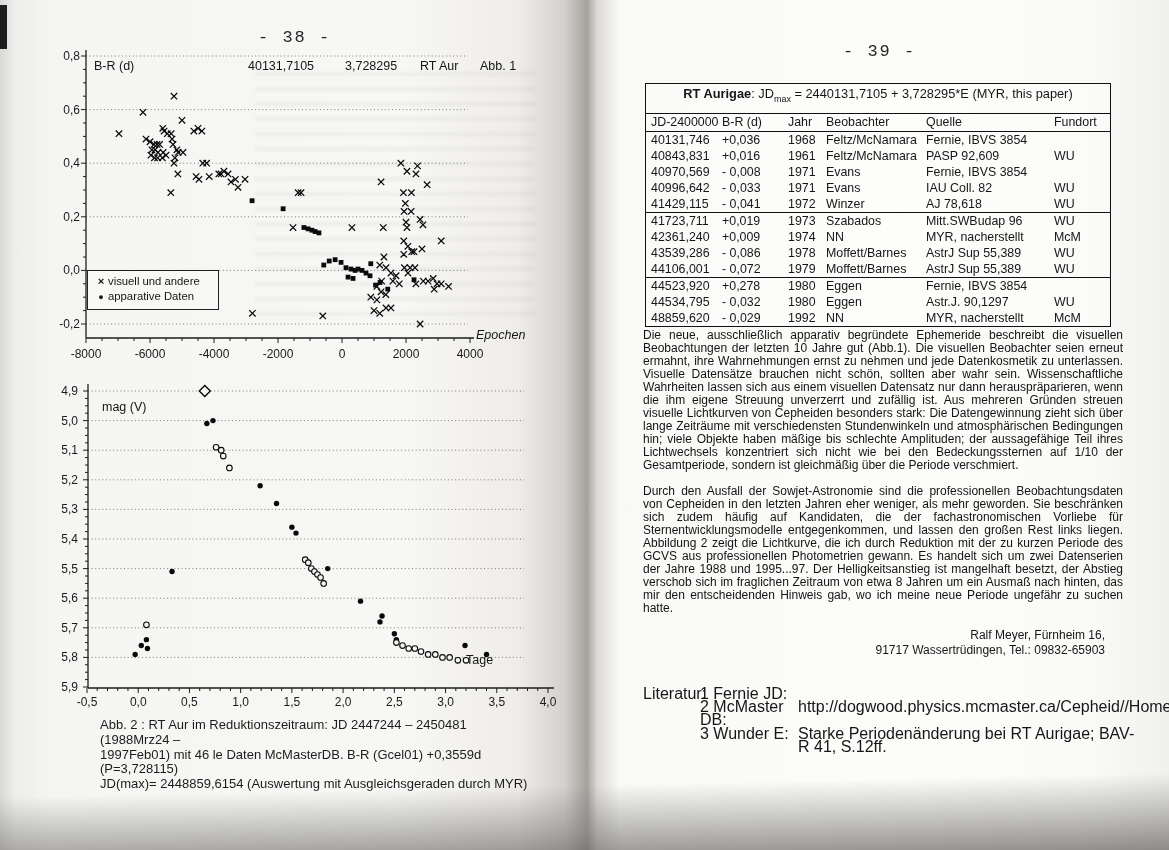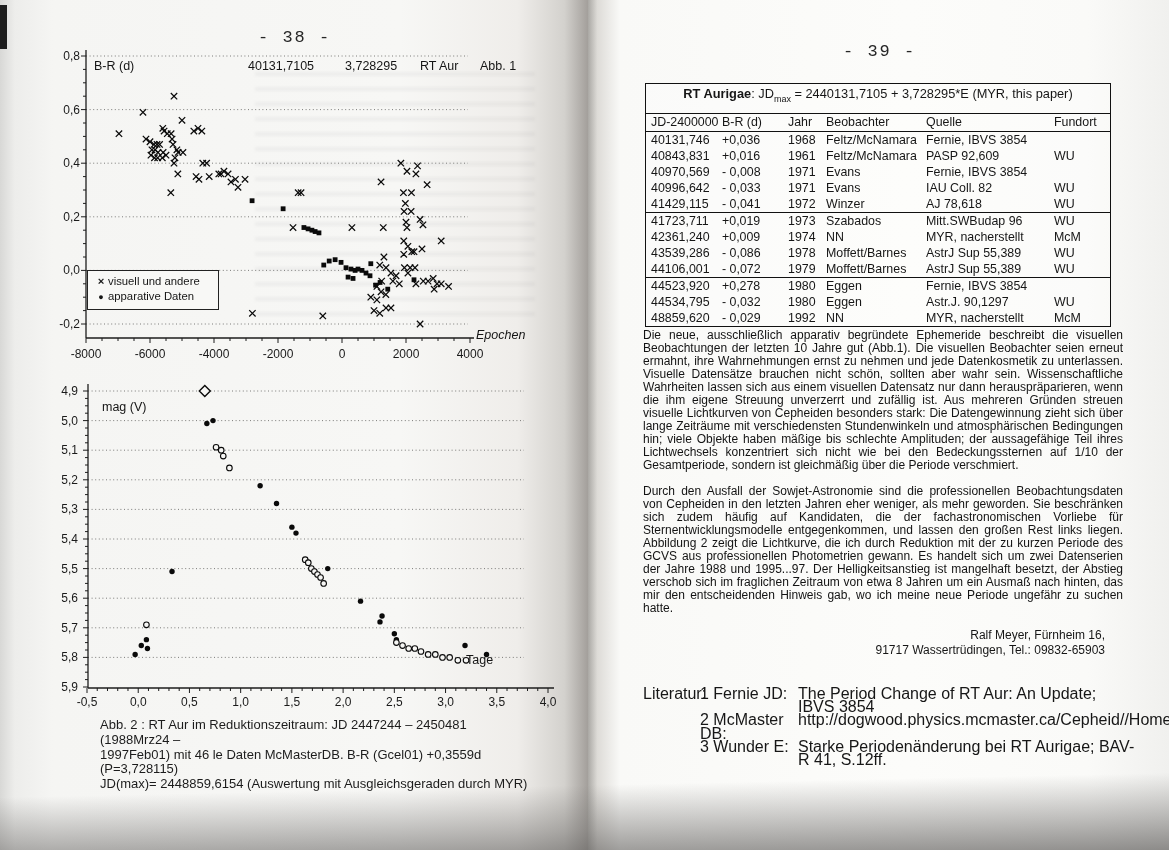--- a/index.html
+++ b/index.html
@@ -588,21 +588,20 @@
       <p>Die neue, ausschließlich apparativ begründete Ephemeride beschreibt die visuellen Beobachtungen der letzten 10 Jahre gut (Abb.1). Die visuellen Beobachter seien erneut ermahnt, ihre Wahrnehmungen ernst zu nehmen und jede Datenkosmetik zu unterlassen. Visuelle Datensätze brauchen nicht schön, sollten aber wahr sein. Wissenschaftliche Wahrheiten lassen sich aus einem visuellen Datensatz nur dann herauspräparieren, wenn die ihm eigene Streuung unverzerrt und zufällig ist. Aus mehreren Gründen streuen visuelle Lichtkurven von Cepheiden besonders stark: Die Datengewinnung zieht sich über lange Zeiträume mit verschiedensten Stundenwinkeln und atmosphärischen Bedingungen hin; viele Objekte haben mäßige bis schlechte Amplituden; der aussagefähige Teil ihres Lichtwechsels konzentriert sich nicht wie bei den Bedeckungssternen auf 1/10 der Gesamtperiode, sondern ist gleichmäßig über die Periode verschmiert.</p>
       <p>Durch den Ausfall der Sowjet-Astronomie sind die professionellen Beobachtungsdaten von Cepheiden in den letzten Jahren eher weniger, als mehr geworden. Sie beschränken sich zudem häufig auf Kandidaten, die der fachastronomischen Vorliebe für Sternentwicklungsmodelle entgegenkommen, und lassen den großen Rest links liegen. Abbildung 2 zeigt die Lichtkurve, die ich durch Reduktion mit der zu kurzen Periode des GCVS aus professionellen Photometrien gewann. Es handelt sich um zwei Datenserien der Jahre 1988 und 1995...97. Der Helligkeitsanstieg ist mangelhaft besetzt, der Abstieg verschob sich im fraglichen Zeitraum von etwa 8 Jahren um ein Ausmaß nach hinten, das mir den entscheidenden Hinweis gab, wo ich meine neue Periode ungefähr zu suchen hatte.</p>
       <div class="signature">
         <div>Ralf Meyer, Fürnheim 16,</div>
         <div>91717 Wassertrüdingen, Tel.: 09832-65903</div>
       </div>
       <div class="literature" id="literature">
           <div class="lit-row">
             <span class="lit-label">Literatur:</span>
             <span class="lit-ref">1 Fernie JD:</span>
-            <span class="lit-text">The Period Change of RT Aur: An Update; IBVS 3854</span>
           </div>
           <div class="lit-row">
             <span class="lit-label"></span>
             <span class="lit-ref">2 McMaster DB:</span>
             <span class="lit-text">http://dogwood.physics.mcmaster.ca/Cepheid//HomePage.html</span>
           </div>
           <div class="lit-row">
             <span class="lit-label"></span>
             <span class="lit-ref">3 Wunder E:</span>
             <span class="lit-text">Starke Periodenänderung bei RT Aurigae; BAV-R  41, S.12ff.</span>

